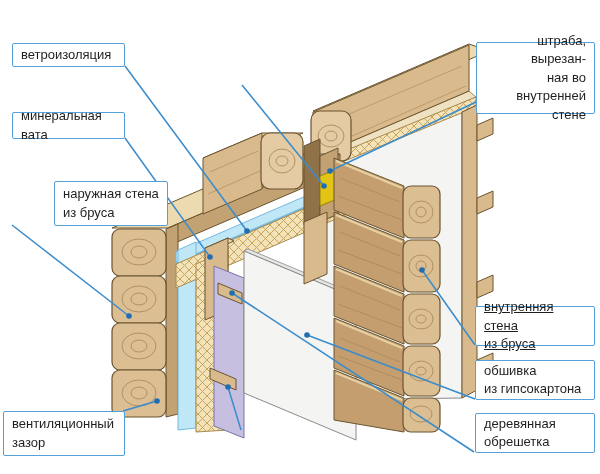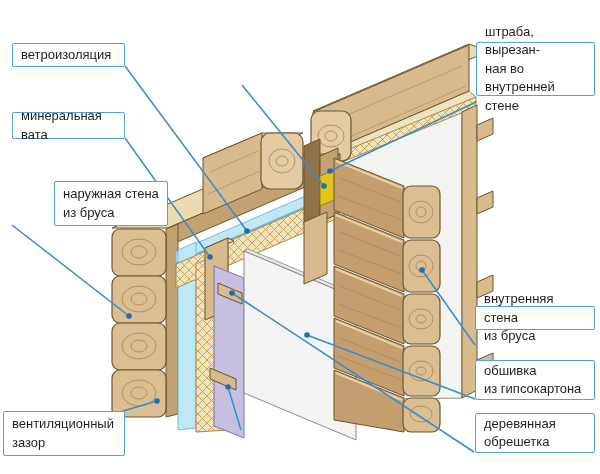--- a/index.html
+++ b/index.html
@@ -219,25 +219,25 @@
 
   <div class="callout" style="left:12px;top:112px;width:113px;height:27px;">минеральная вата</div>
 
   <div class="callout" style="left:9px;top:181px;width:114px;height:45px;margin-left:45px;">наружная стена
 из бруса</div>
 
   <div class="callout" style="left:3px;top:411px;width:122px;height:45px;">вентиляционный
 зазор</div>
 
 
-  <div class="callout" style="left:476px;top:42px;width:119px;height:54px;">штраба, вырезан-
+  <div class="callout" style="left:476px;top:42px;width:119px;height:72px;text-align:right;">штраба, вырезан-
 ная во внутренней
 стене</div>
 
-  <div class="callout" style="left:475px;top:306px;width:120px;height:24px;">внутренняя стена
+  <div class="callout" style="left:475px;top:306px;width:120px;height:40px;text-decoration:underline;">внутренняя стена
 из бруса</div>
 
   <div class="callout" style="left:475px;top:360px;width:120px;height:40px;">обшивка
 из гипсокартона</div>
 
   <div class="callout" style="left:475px;top:413px;width:120px;height:40px;">деревянная
 обрешетка</div>
 
 
 </div>

